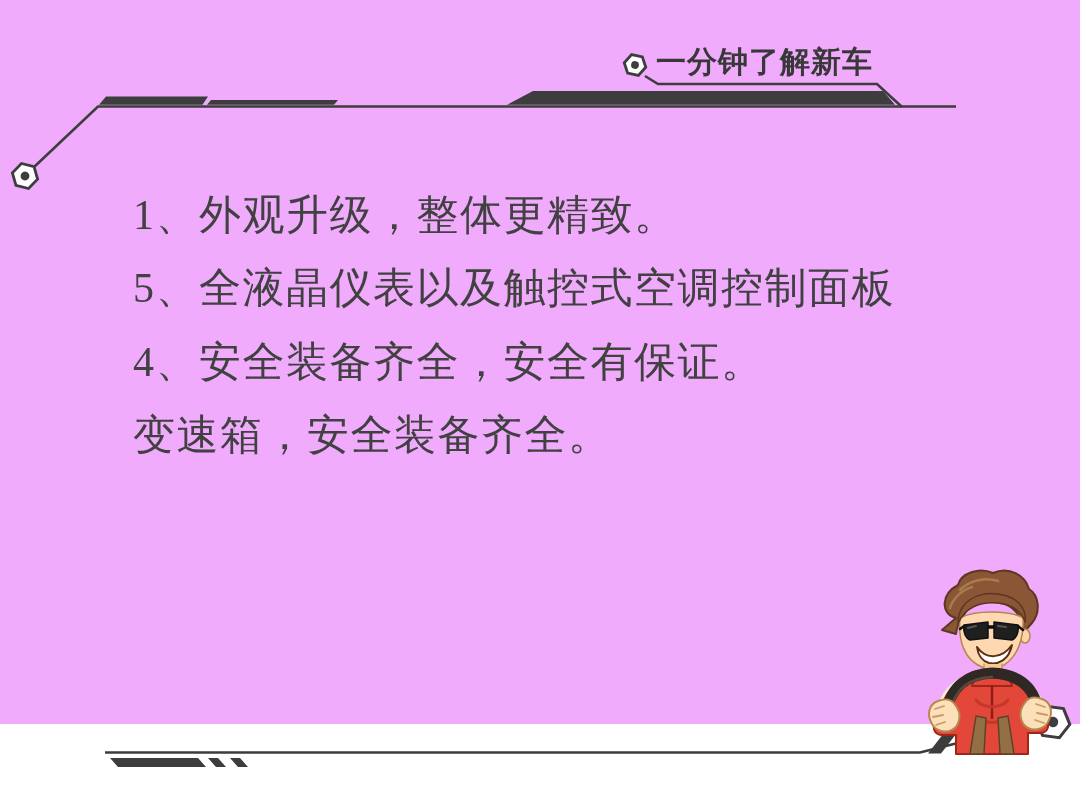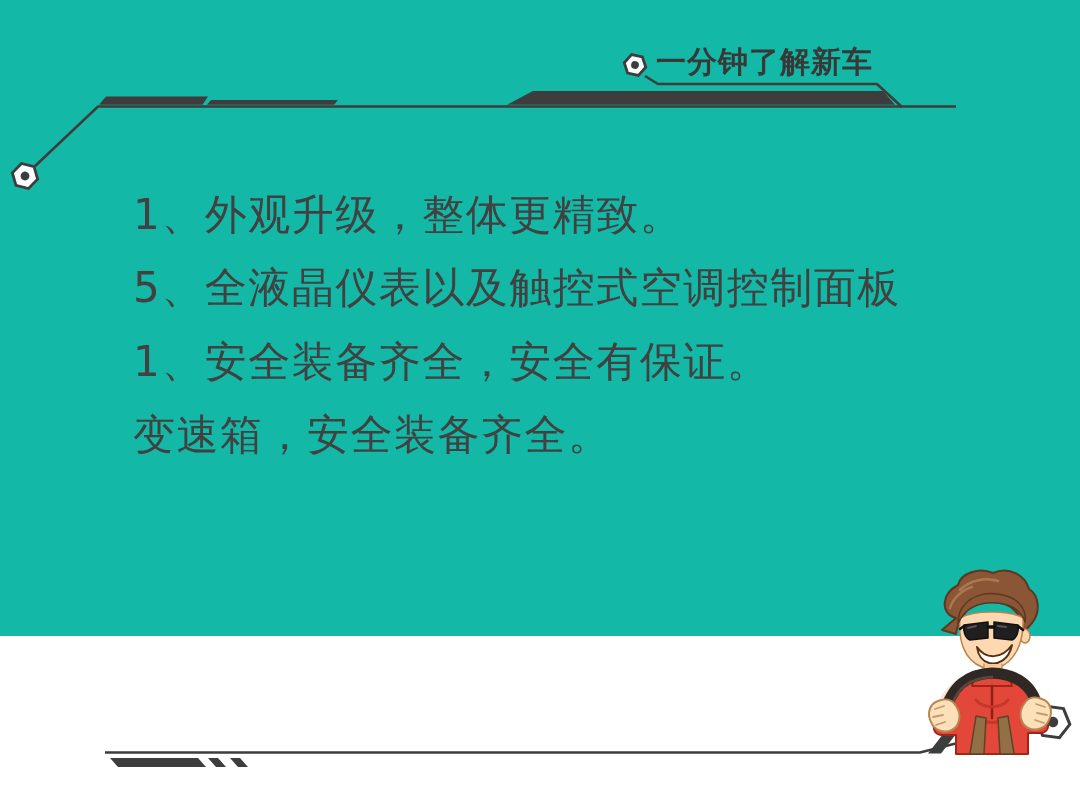--- a/index.html
+++ b/index.html
@@ -5,22 +5,22 @@
   * { margin: 0; padding: 0; box-sizing: border-box; }
   html, body { width: 1080px; height: 800px; }
   body {
     font-family: "DejaVu Sans", "Liberation Sans", sans-serif;
     background: #ffffff;
     overflow: hidden;
   }
   .canvas {
     position: relative;
     width: 1080px;
-    height: 636px;
-    background: #14b8a6;
+    height: 724px;
+    background: #f0abfc;
   }
   svg.decor { position: absolute; left: 0; pointer-events: none; }
   #top-decor    { top: 0; }
   #bottom-decor { top: 680px; }
 
   .header-title {
     position: absolute;
     left: 656px;
     top: 44px;
     font-size: 30px;
@@ -29,20 +29,21 @@
     color: #383838;
     white-space: nowrap;
     line-height: 36px;
   }
 
   .points {
     position: absolute;
     left: 133px;
     top: 178px;
     width: 830px;
+    font-family: Liberation Serif, serif;
   }
   .points .line {
     height: 73.5px;
     display: flex;
     align-items: center;
     font-size: 42px;
     letter-spacing: 1.5px;
     color: #414141;
     white-space: nowrap;
   }
@@ -84,21 +85,21 @@
       <polygon points="11,0 5.5,9.5 -5.5,9.5 -11,0 -5.5,-9.5 5.5,-9.5" fill="#ffffff" stroke="#3d3d3d" stroke-width="2.8"></polygon>
       <circle cx="0" cy="0" r="3.9" fill="#3d3d3d"></circle>
     </g>
   </svg>
 
   <div class="header-title">一分钟了解新车</div>
 
   <div class="points">
     <div class="line">1、外观升级，整体更精致。</div>
     <div class="line">5、全液晶仪表以及触控式空调控制面板</div>
-    <div class="line">1、安全装备齐全，安全有保证。</div>
+    <div class="line">4、安全装备齐全，安全有保证。</div>
     <div class="line">变速箱，安全装备齐全。</div>
   </div>
 
   <svg id="bottom-decor" class="decor" width="1080" height="120" viewBox="0 0 1080 120">
 
     <path d="M105,72.5 L920,72.5 L1037,43" fill="none" stroke="#3d3d3d" stroke-width="2.6"></path>
     <g fill="#3d3d3d" stroke="none">
 
       <polygon points="928,73.5 952,42.5 965,42.5 941,73.5"></polygon>
 

